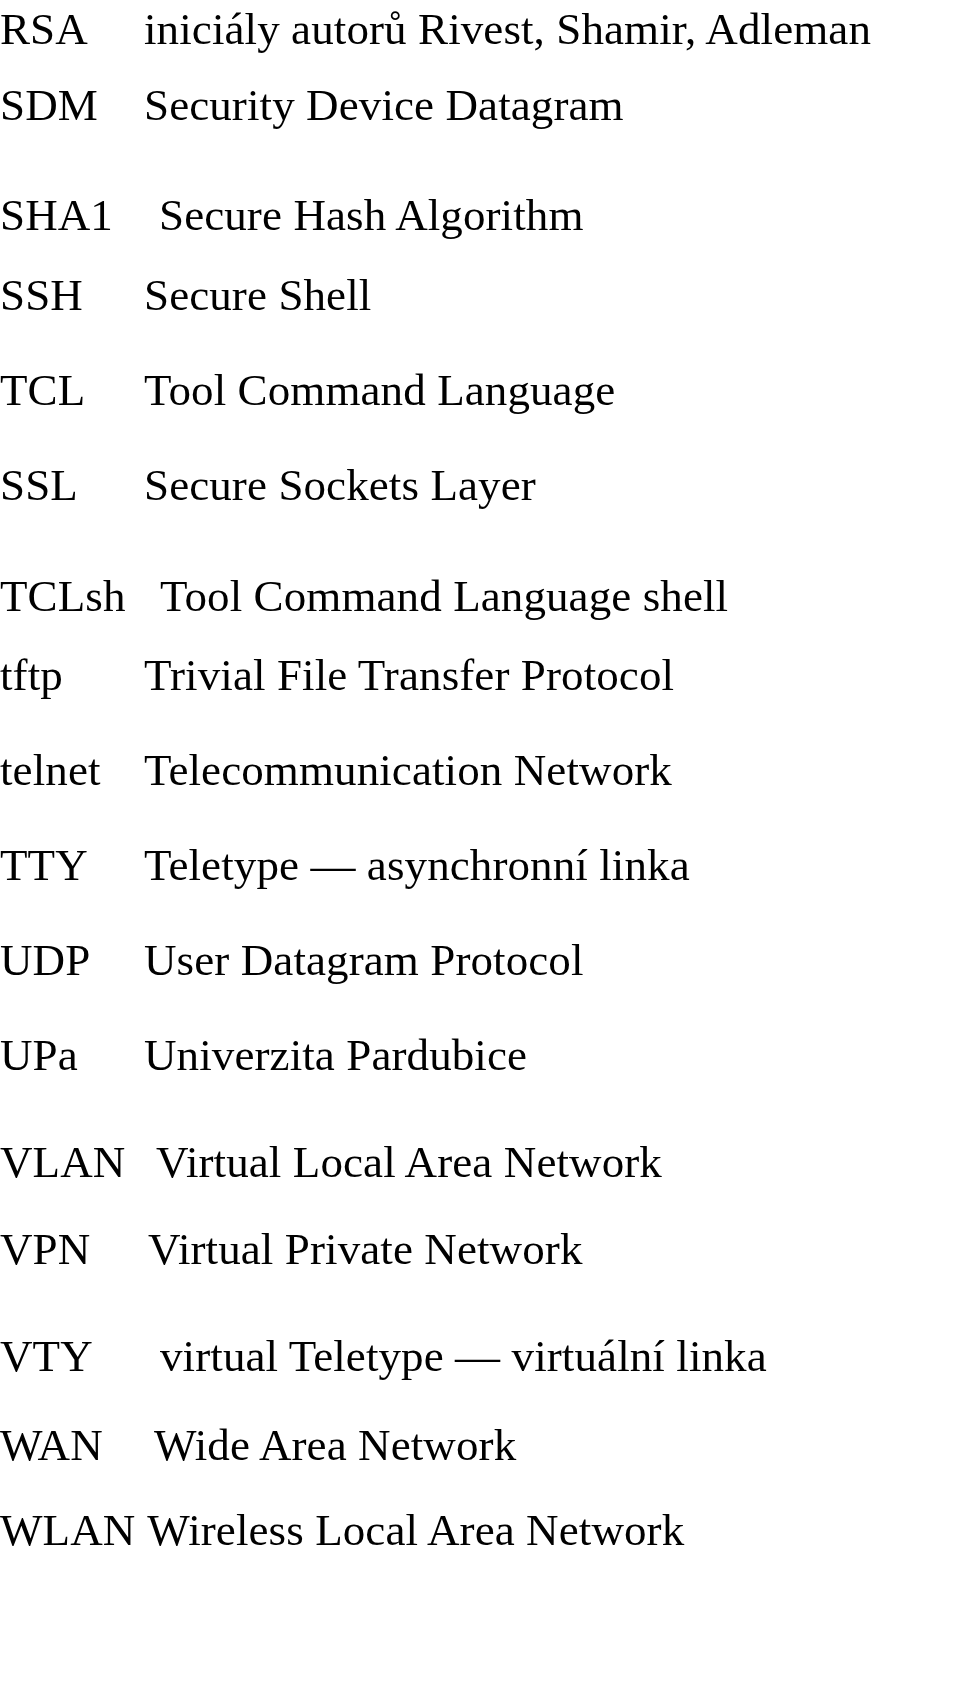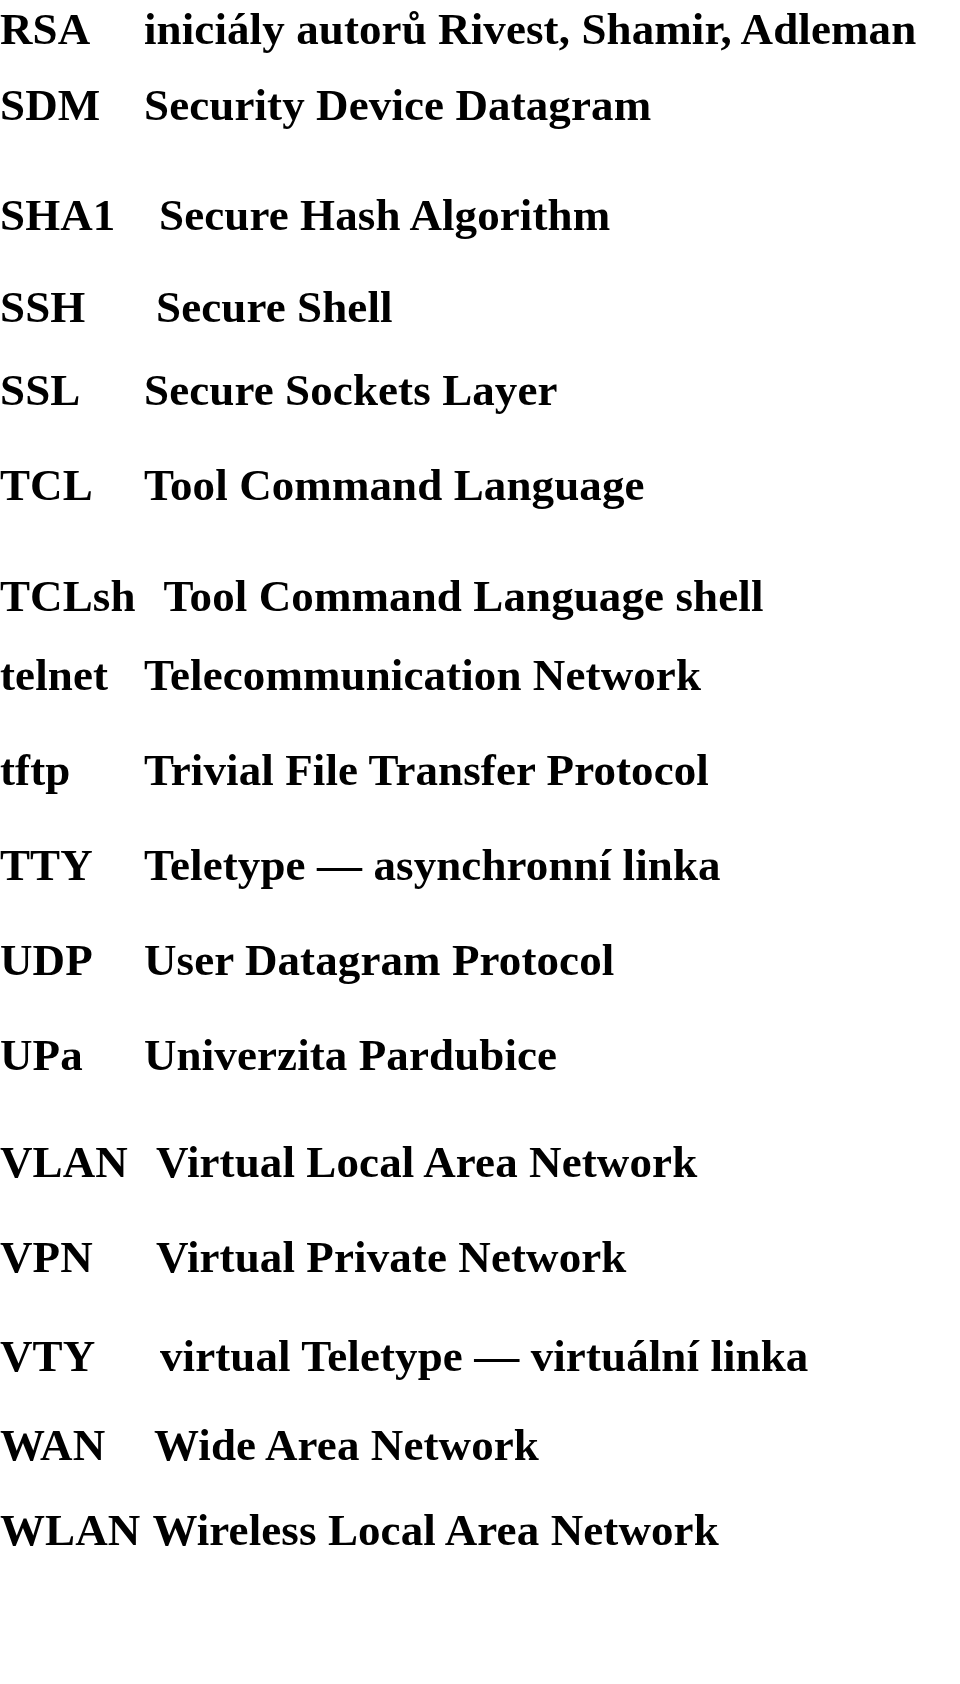--- a/index.html
+++ b/index.html
@@ -14,21 +14,20 @@
     overflow: hidden;
     font-family: "Liberation Serif", "DejaVu Serif", serif;
     color: #000000;
   }
 
   #abbrev-page {
     position: relative;
     width: 896px;
     height: 1684px;
     background: #ffffff;
-    font-weight: bold;
   }
 
   
   #abbrev-list {
     position: absolute;
     left: 0px;
     top: 0px;
     width: 960px;
     margin: 0;
     padding: 0;
@@ -67,28 +66,28 @@
   }
 </style>
 </head>
 <body>
 
 <div id="abbrev-page">
   <dl id="abbrev-list">
       <div class="abbrev-row"><dt class="abbrev-term">RSA</dt><dd class="abbrev-desc" style="margin: 0px;">iniciály autorů Rivest, Shamir, Adleman</dd></div>
       <div class="abbrev-row"><dt class="abbrev-term">SDM</dt><dd class="abbrev-desc" style="margin: 0px;">Security Device Datagram</dd></div>
       <div class="abbrev-row"><dt class="abbrev-term">SHA1</dt><dd class="abbrev-desc" style="margin: 15px;">Secure Hash Algorithm</dd></div>
-      <div class="abbrev-row"><dt class="abbrev-term">SSH</dt><dd class="abbrev-desc" style="margin: 12px;">Secure Shell</dd></div>
+      <div class="abbrev-row"><dt class="abbrev-term">SSH</dt><dd class="abbrev-desc" style="margin: 0px;">Secure Shell</dd></div>
+      <div class="abbrev-row"><dt class="abbrev-term">TCL</dt><dd class="abbrev-desc" style="margin: 0px;">Tool Command Language</dd></div>
       <div class="abbrev-row"><dt class="abbrev-term">SSL</dt><dd class="abbrev-desc" style="margin: 0px;">Secure Sockets Layer</dd></div>
-      <div class="abbrev-row"><dt class="abbrev-term">TCL</dt><dd class="abbrev-desc" style="margin: 0px;">Tool Command Language</dd></div>
       <div class="abbrev-row"><dt class="abbrev-term">TCLsh</dt><dd class="abbrev-desc" style="margin: 16px;">Tool Command Language shell</dd></div>
+      <div class="abbrev-row"><dt class="abbrev-term">tftp</dt><dd class="abbrev-desc" style="margin: 0px;">Trivial File Transfer Protocol</dd></div>
       <div class="abbrev-row"><dt class="abbrev-term">telnet</dt><dd class="abbrev-desc" style="margin: 0px;">Telecommunication Network</dd></div>
-      <div class="abbrev-row"><dt class="abbrev-term">tftp</dt><dd class="abbrev-desc" style="margin: 0px;">Trivial File Transfer Protocol</dd></div>
       <div class="abbrev-row"><dt class="abbrev-term">TTY</dt><dd class="abbrev-desc" style="margin: 0px;">Teletype — asynchronní linka</dd></div>
       <div class="abbrev-row"><dt class="abbrev-term">UDP</dt><dd class="abbrev-desc" style="margin: 0px;">User Datagram Protocol</dd></div>
       <div class="abbrev-row"><dt class="abbrev-term">UPa</dt><dd class="abbrev-desc" style="margin: 0px;">Univerzita Pardubice</dd></div>
       <div class="abbrev-row"><dt class="abbrev-term">VLAN</dt><dd class="abbrev-desc" style="margin: 12px;">Virtual Local Area Network</dd></div>
-      <div class="abbrev-row"><dt class="abbrev-term">VPN</dt><dd class="abbrev-desc" style="margin: 12px;">Virtual Private Network</dd></div>
+      <div class="abbrev-row"><dt class="abbrev-term">VPN</dt><dd class="abbrev-desc" style="margin: 4px;">Virtual Private Network</dd></div>
       <div class="abbrev-row"><dt class="abbrev-term">VTY</dt><dd class="abbrev-desc" style="margin: 16px;">virtual Teletype — virtuální linka</dd></div>
       <div class="abbrev-row"><dt class="abbrev-term">WAN</dt><dd class="abbrev-desc" style="margin: 10px;">Wide Area Network</dd></div>
       <div class="abbrev-row"><dt class="abbrev-term">WLAN</dt><dd class="abbrev-desc" style="margin: 0px;">Wireless Local Area Network</dd></div>
     </dl>
 </div>
 
 </body></html>

